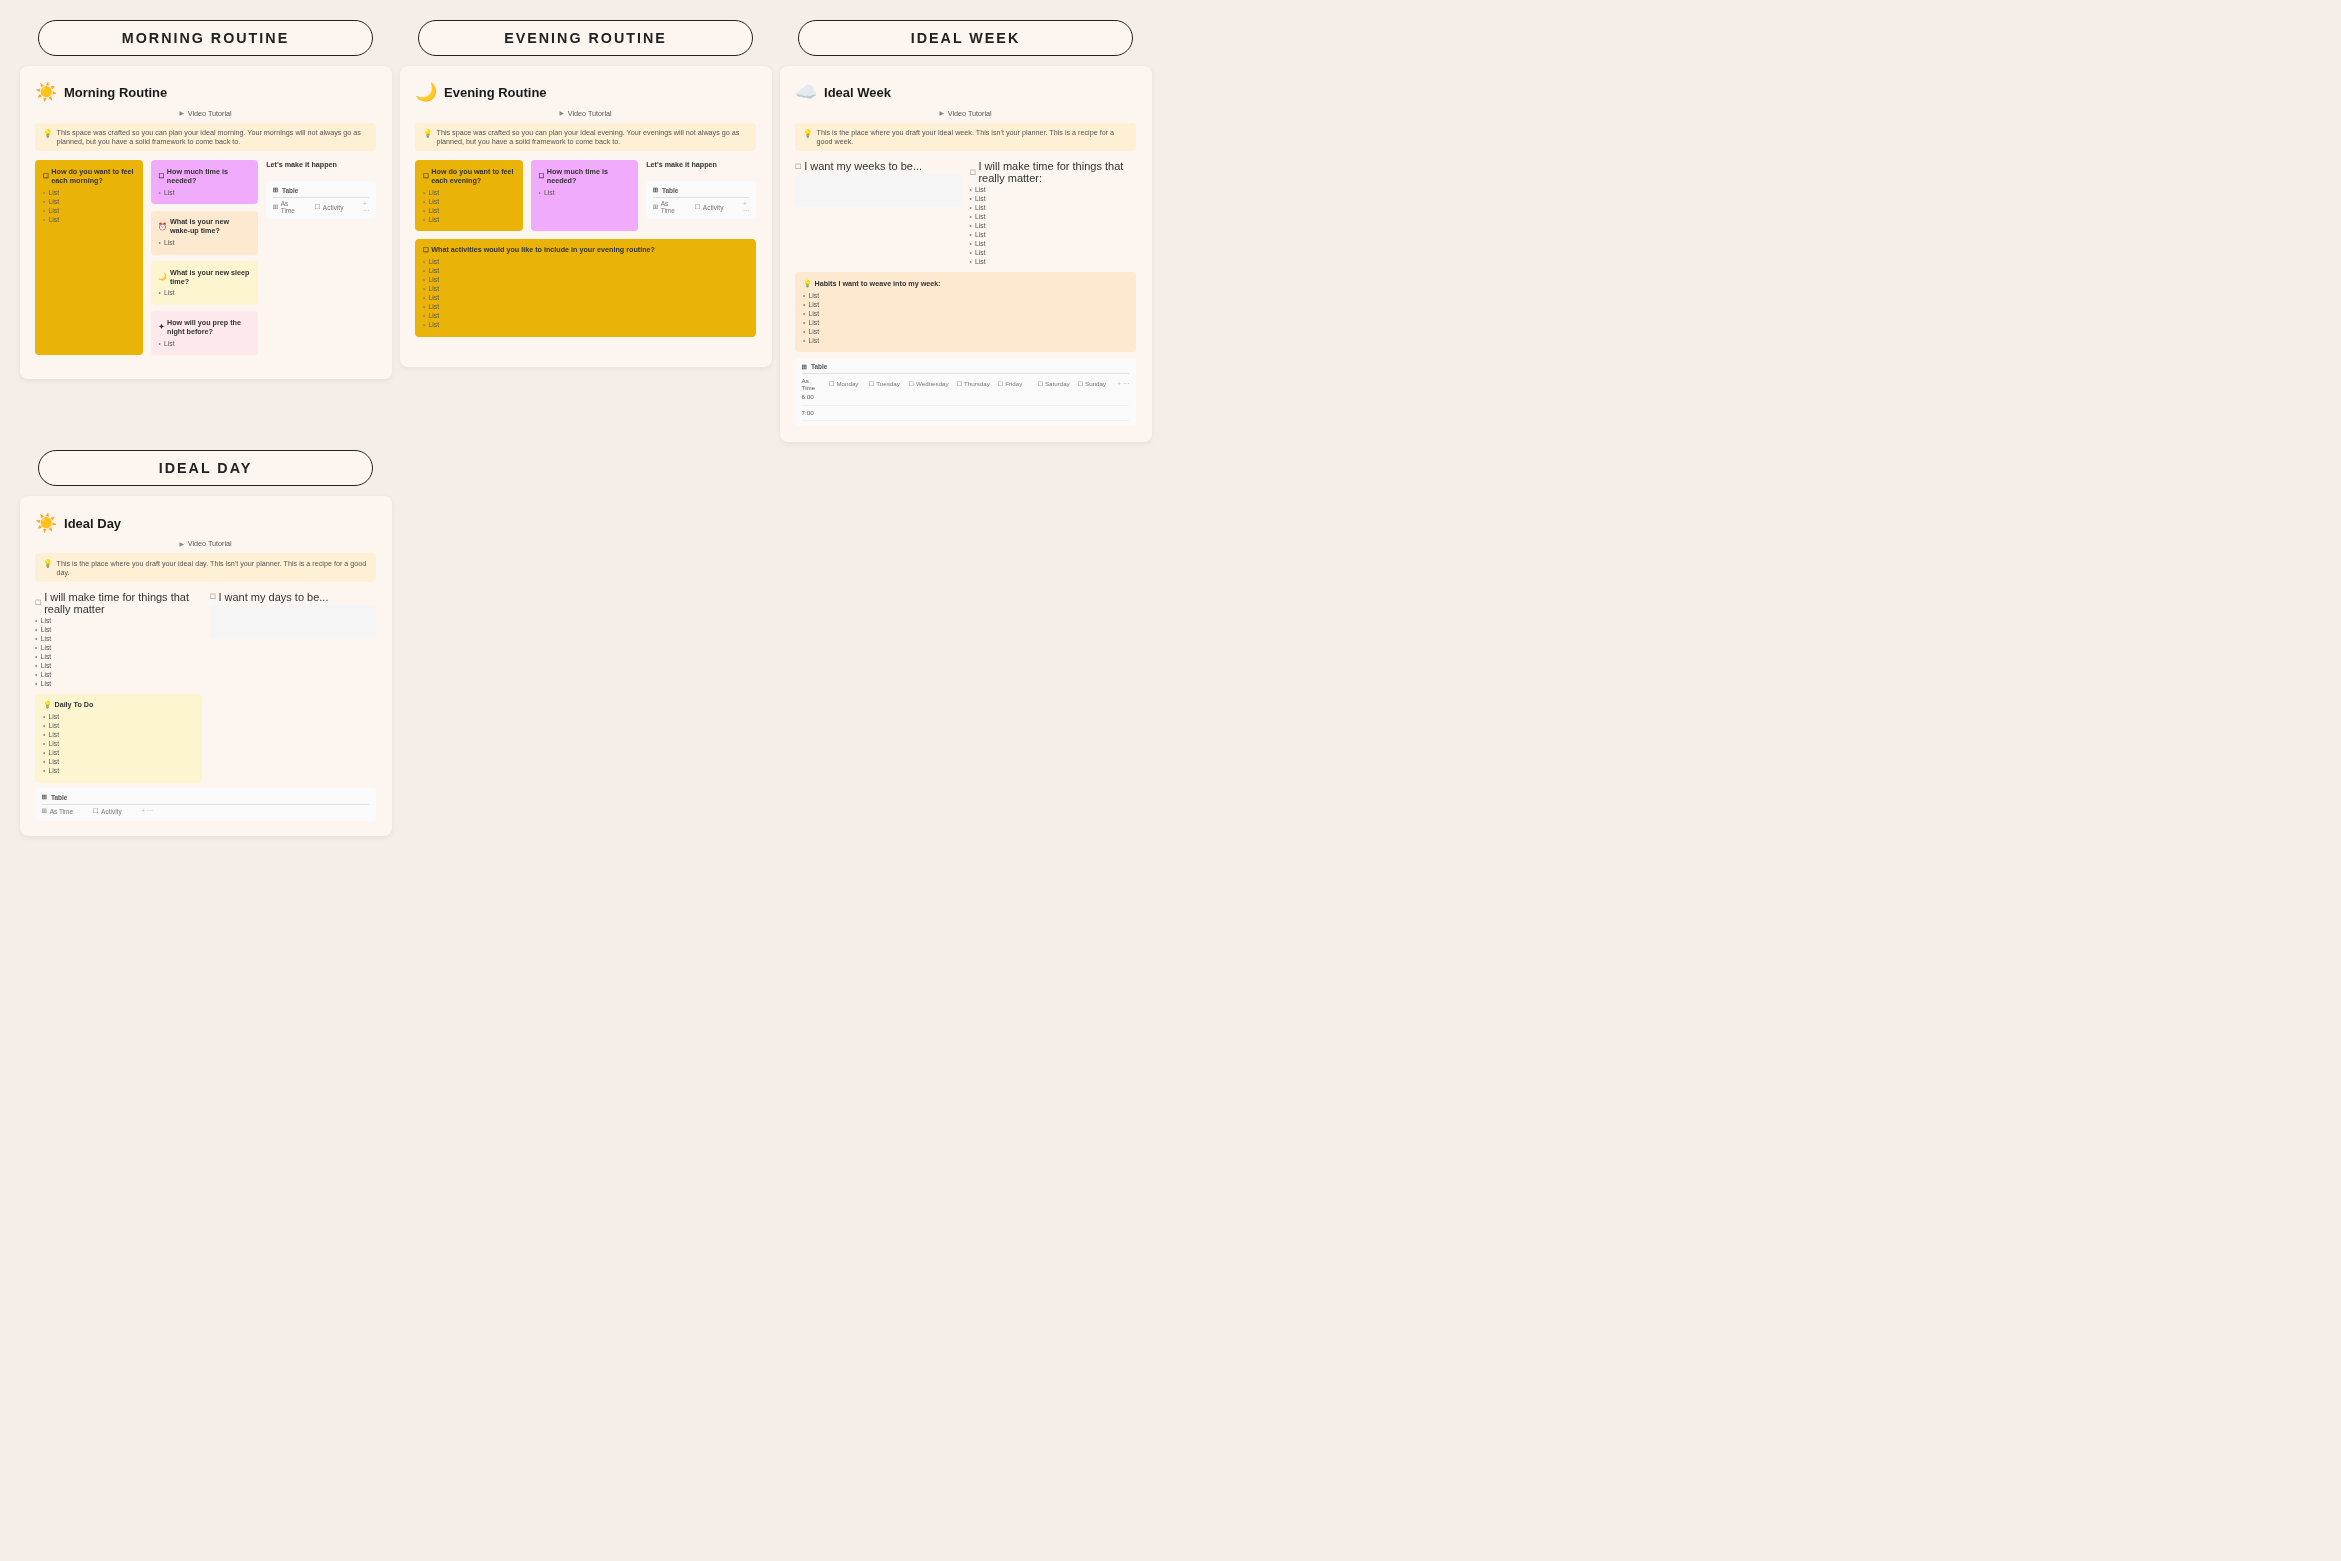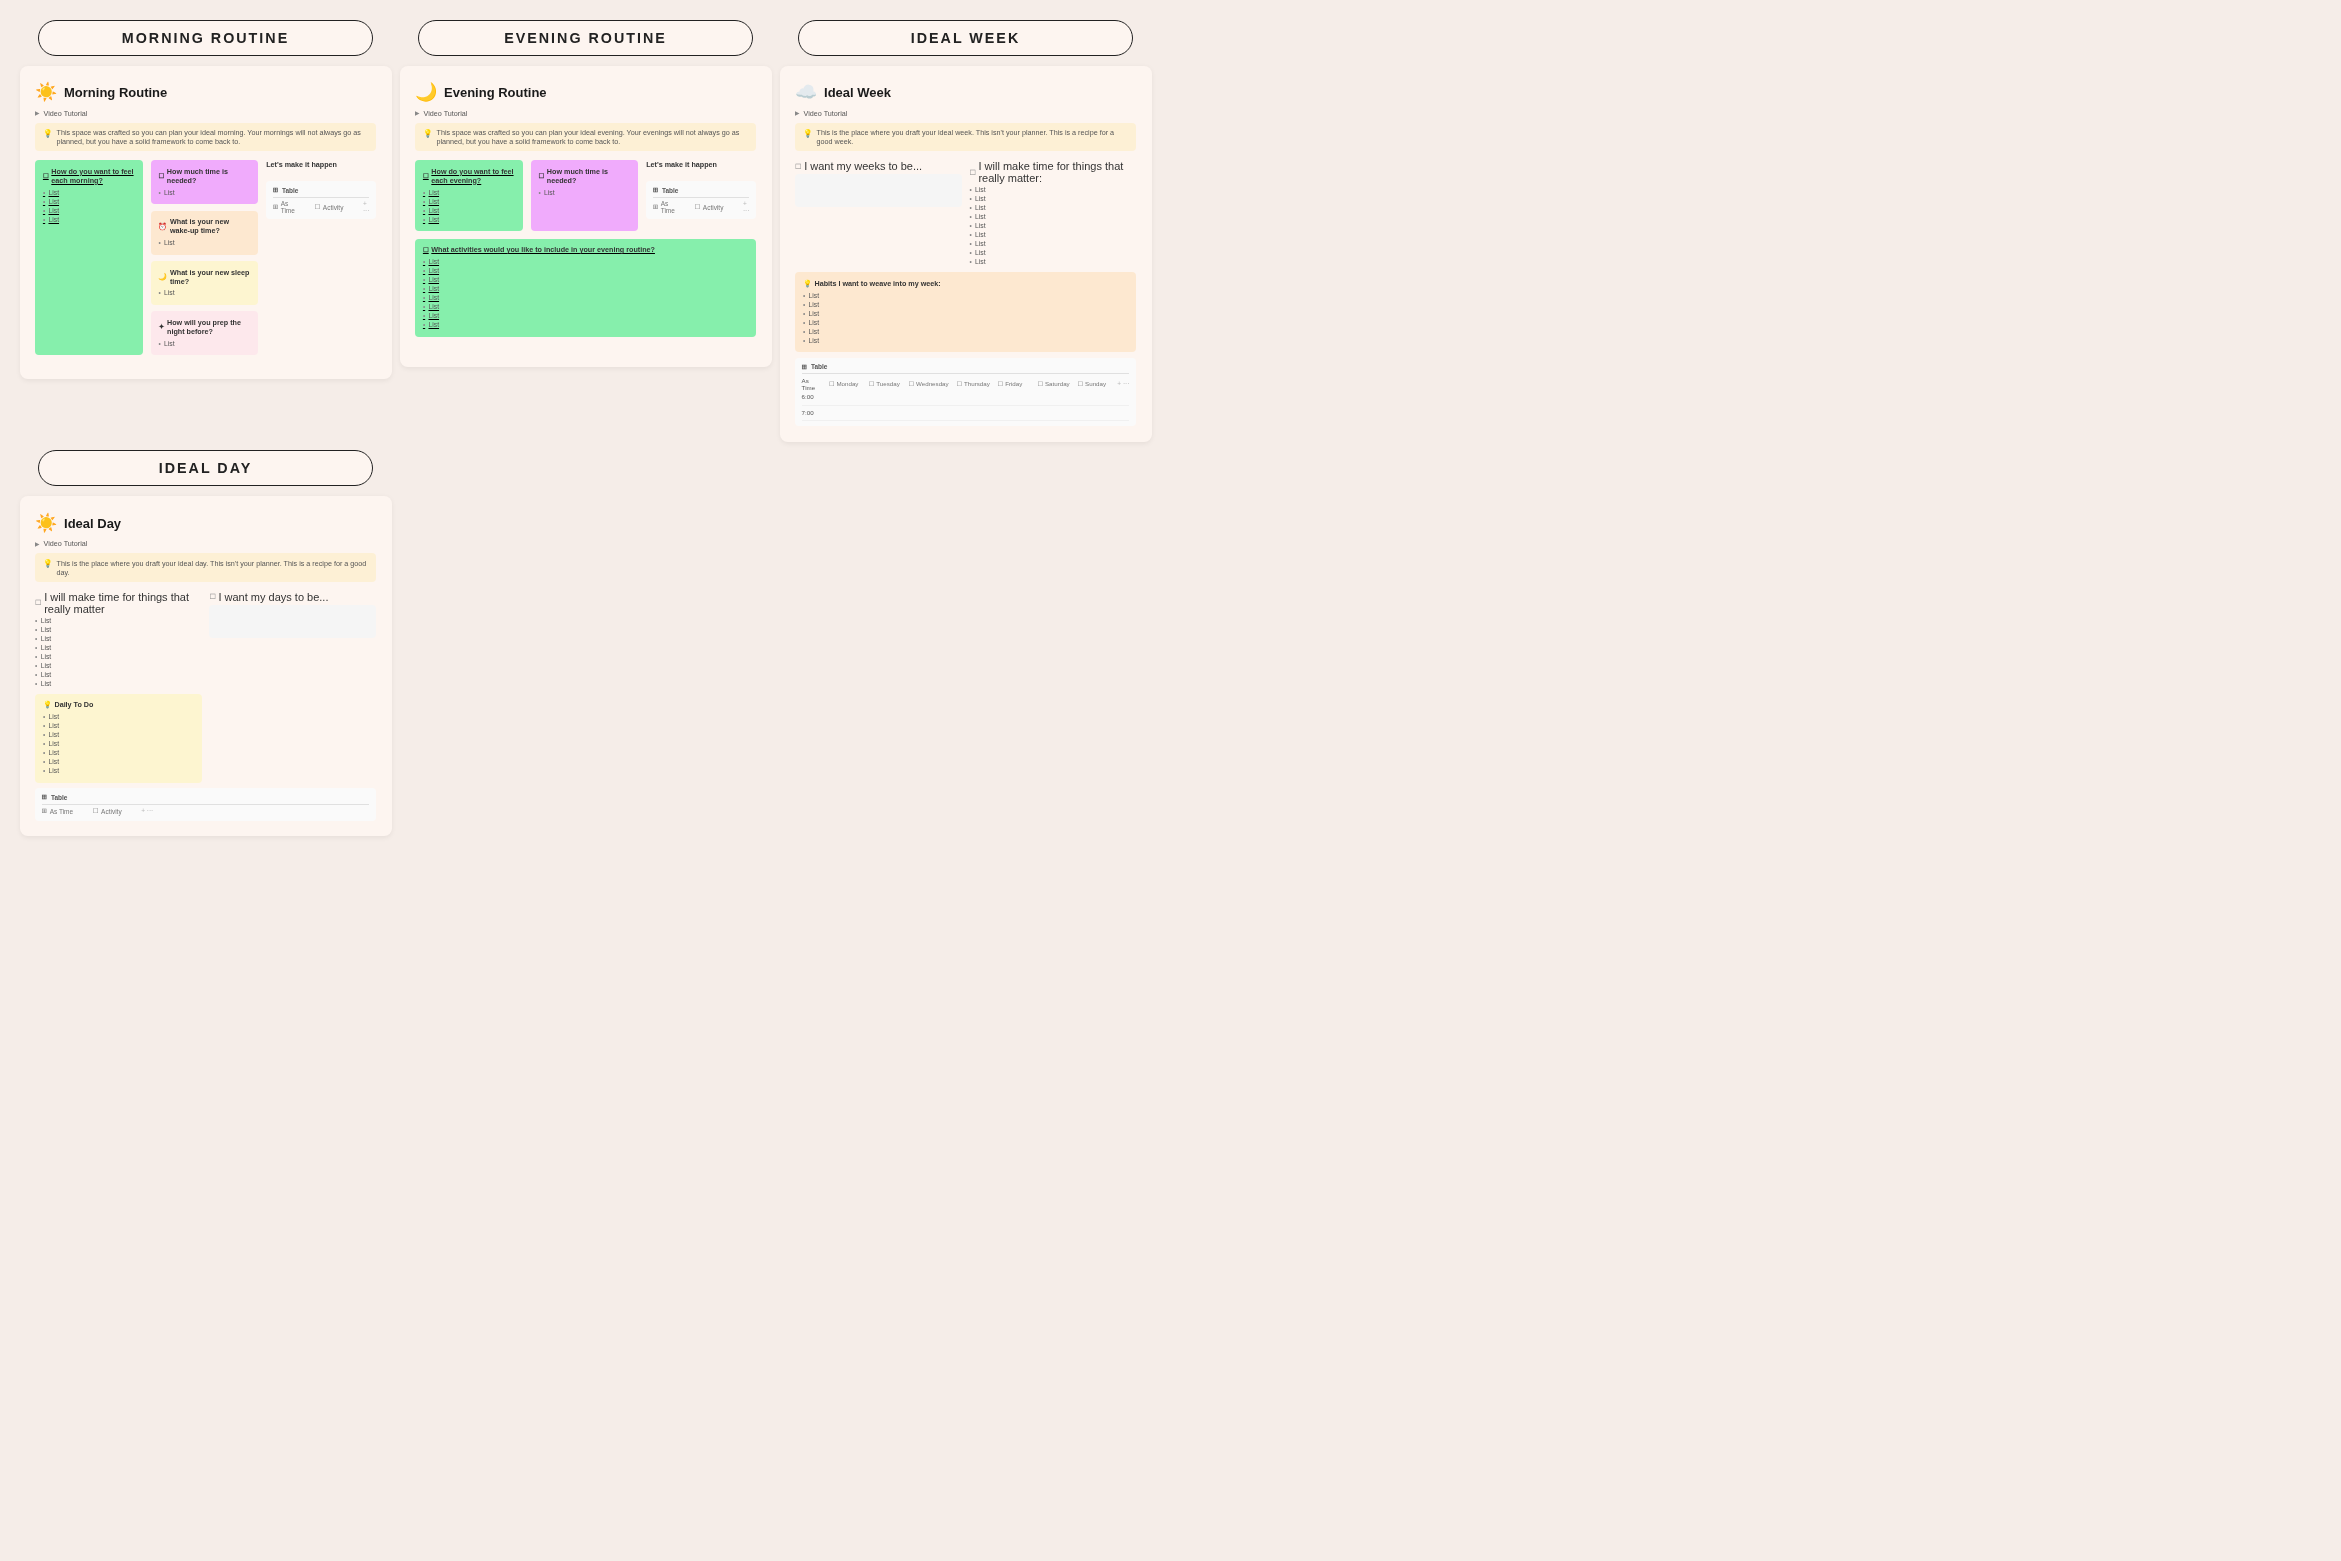--- a/index.html
+++ b/index.html
@@ -65,20 +65,21 @@
     }
 
     .video-tutorial {
       display: flex;
       align-items: center;
       gap: 3.9px;
       font-size: 7.2px;
       color: #555;
       margin-bottom: 5.2px;
       cursor: pointer;
+      justify-content: center;
     }
 
     .video-tutorial::before {
       content: '▶';
       font-size: 5.9px;
       color: #888;
     }
 
     .callout {
       background: #fdf0d5;
@@ -103,21 +104,21 @@
       gap: 7.8px;
       margin-bottom: 7.8px;
     }
 
     .block {
       border-radius: 3.9px;
       padding: 6.5px 7.8px;
       font-size: 7.2px;
     }
 
-    .block-blue { background: #86efac; text-decoration: underline; }
+    .block-blue { background: #eab308; }
     .block-peach { background: #fde8d0; }
     .block-pink { background: #fde8ec; }
     .block-green { background: #f0abfc; }
     .block-yellow { background: #fdf5d0; }
 
     .block-label {
       font-weight: 600;
       color: #333;
       margin-bottom: 3.9px;
       font-size: 7.2px;

